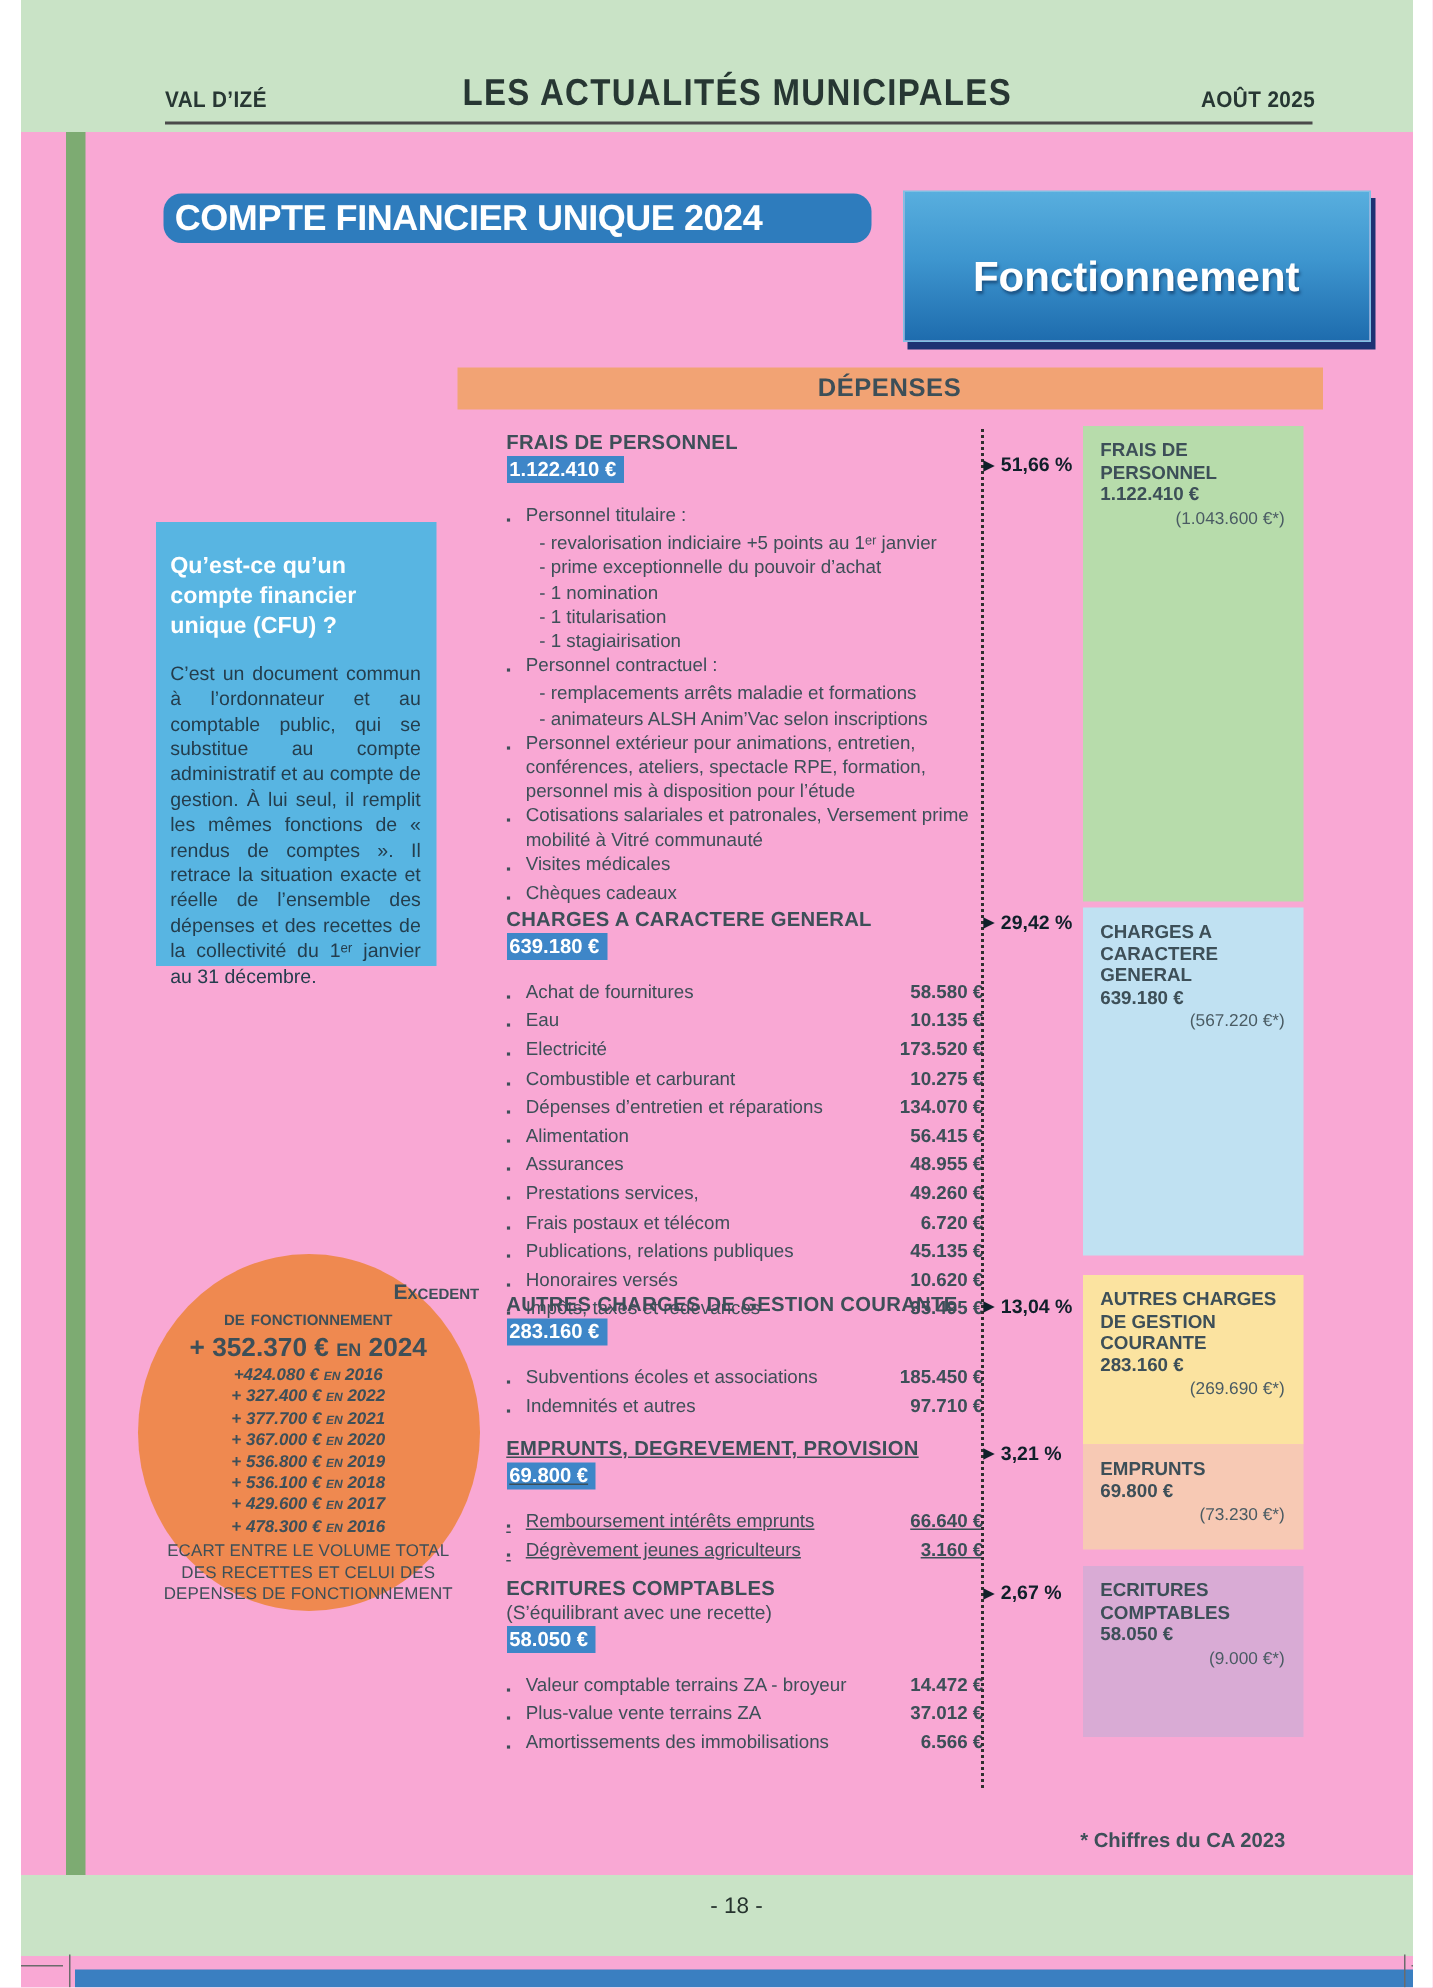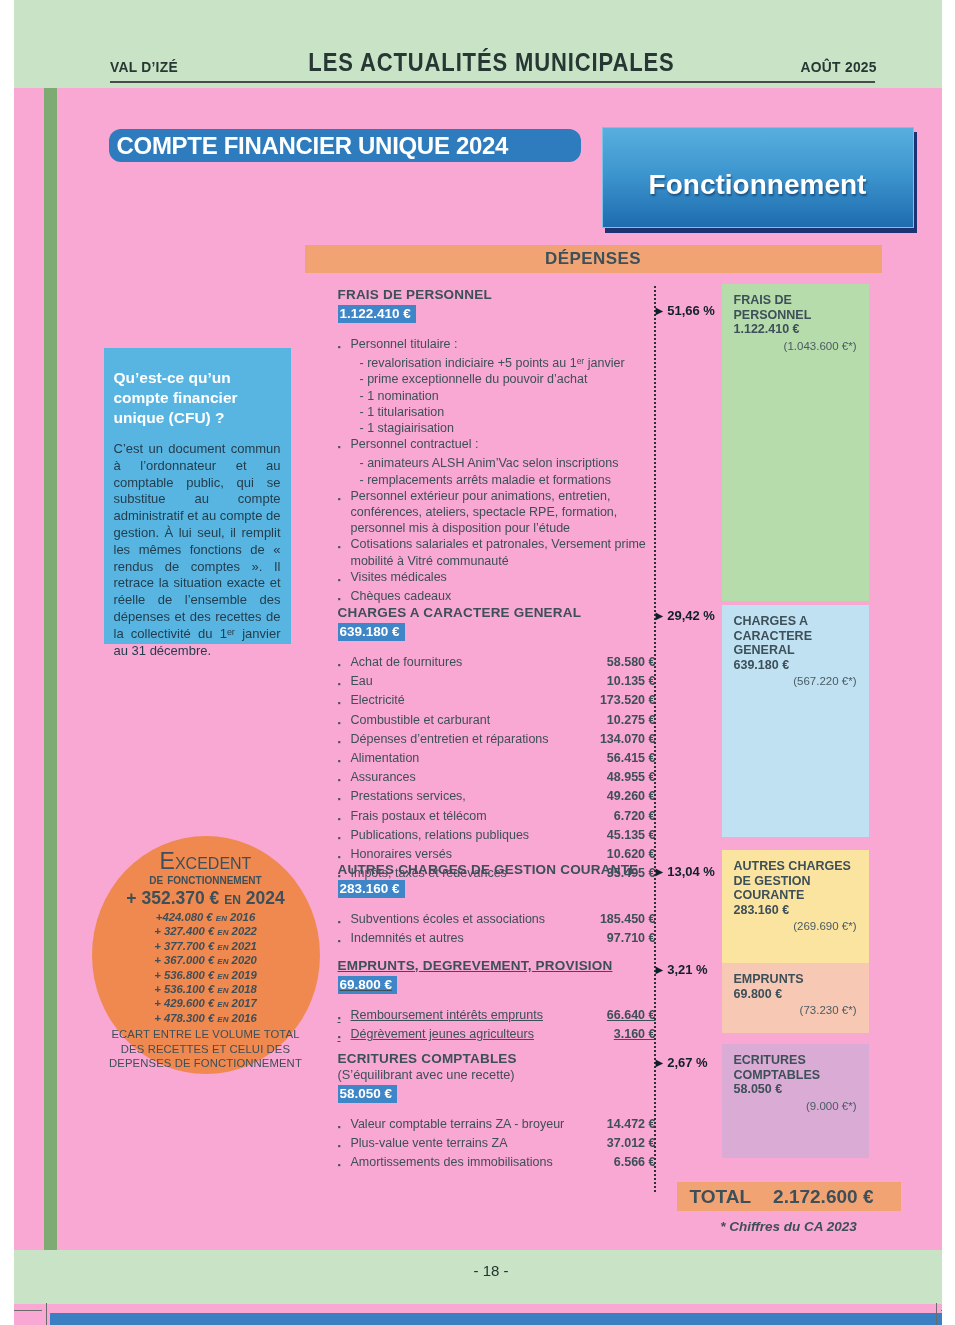--- a/index.html
+++ b/index.html
@@ -32,21 +32,21 @@
     color:var(--text-dark,#3c4b55); font-size:17px; font-weight:bold; text-align:center; line-height:28px; letter-spacing:.4px; }
 
   
   .info-box { position:absolute; left:90px; top:348px; width:187px; height:296px; background:var(--info-blue,#58b5e2); padding:20px 10px; }
   .info-title { color:#fff; font-size:15.5px; font-weight:bold; line-height:20px; }
   .info-body { margin-top:13px; color:#243d4d; font-size:13px; line-height:16.8px; text-align:justify; }
 
   
   .circle { position:absolute; left:78px; top:836px; width:228px; height:238px; border-radius:50%;
     background:var(--circle-orange,#ef8950); color:var(--text-dark,#3c4b55); text-align:center; padding-top:16px; }
-  .c-line1 { font-variant:small-caps; font-weight:normal; font-size:23px; line-height:19px; }
+  .c-line1 { font-variant:small-caps; font-weight:bold; font-size:14px; line-height:19px;text-align:right; }
   .c-line2 { font-variant:small-caps; font-weight:bold; font-size:14.5px; line-height:17px; }
   .c-line3 { font-variant:small-caps; font-weight:bold; font-size:17.5px; line-height:21px; }
   .c-history { margin-top:1px; }
   .chist { font-style:italic; font-variant:small-caps; font-weight:bold; font-size:11.3px; line-height:14.4px; }
   .c-footer { margin:2px auto 0; width:205px; font-size:11.3px; line-height:14.6px; letter-spacing:.1px; }
 
   
   .main-col { position:absolute; left:324px; top:0; width:318px; height:1325px; }
   .section { position:absolute; left:0; width:100%; color:var(--text-dark,#3d4f58); }
   .sec-head { font-size:13.5px; font-weight:bold; line-height:17px; letter-spacing:.2px; }
@@ -72,21 +72,21 @@
   .sbox { position:absolute; left:708px; width:147px; padding:9px 10px 0 12px; color:var(--text-dark,#3c4b55); }
   .sbox-title { font-size:12.5px; font-weight:bold; line-height:14.5px; }
   .sbox-amount { font-size:12.5px; font-weight:bold; line-height:14.5px; }
   .sbox-prev { font-size:11.5px; color:#4a5b63; text-align:right; margin-top:3px; padding-right:2px; }
 
   
   .total-bar { position:absolute; left:663px; top:1182px; width:224px; height:29px; background:var(--banner-orange,#f2a374);
     display:flex; align-items:center; padding-left:13px; color:var(--text-dark,#3c4b55); }
   .total-label { font-size:19px; font-weight:bold; }
   .total-amount { font-size:19px; font-weight:bold; margin-left:22px; }
-  .footnote { position:absolute; left:690px; top:1219px; width:170px; text-align:center; font-size:13.5px; font-style:italic; font-weight:bold; color:var(--text-dark,#3c4b55); }
+  .footnote { position:absolute; left:690px; top:1219px; width:170px; text-align:center; font-size:13.5px; font-weight:bold; color:var(--text-dark,#3c4b55); }
 
   
   .bottom-band { position:absolute; left:0; top:1250px; width:955px; height:54px; background:var(--page-green,#c9e3c6); }
   .page-number { position:absolute; left:0; top:12px; width:100%; text-align:center; font-size:15px; color:#26332e; }
   .bottom-blue-bar { position:absolute; left:36px; top:1313px; width:898px; height:12px; background:var(--bottom-bar-blue,#3a7fc1); }
   .crop { position:absolute; background:#6b6b6b; }
   .crop-v-left  { left:32px;  top:1303px; width:1px; height:22px; }
   .crop-v-right { left:922px; top:1303px; width:1px; height:22px; }
   .crop-h-left  { left:0;     top:1310px; width:28px; height:1px; }
   .crop-h-right { left:927px; top:1310px; width:28px; height:1px; }
@@ -146,22 +146,22 @@
           </div>
           <div class="sub">- revalorisation indiciaire +5 points au 1ᵉʳ janvier</div>
           <div class="sub">- prime exceptionnelle du pouvoir d’achat</div>
           <div class="sub">- 1 nomination</div>
           <div class="sub">- 1 titularisation</div>
           <div class="sub">- 1 stagiairisation</div>
           <div class="brow">
             <span class="bchar">▪</span>
             <span class="btext">Personnel contractuel :</span>
           </div>
+          <div class="sub">- remplacements arrêts maladie et formations</div>
           <div class="sub">- animateurs ALSH Anim’Vac selon inscriptions</div>
-          <div class="sub">- remplacements arrêts maladie et formations</div>
           <div class="brow">
             <span class="bchar">▪</span>
             <span class="btext">Personnel extérieur pour animations, entretien, conférences, ateliers, spectacle RPE, formation, personnel mis à disposition pour l’étude</span>
           </div>
           <div class="brow">
             <span class="bchar">▪</span>
             <span class="btext">Cotisations salariales et patronales, Versement prime mobilité à Vitré communauté</span>
           </div>
           <div class="brow">
             <span class="bchar">▪</span>
@@ -326,24 +326,20 @@
         <div class="sbox-amount">69.800 €</div>
         <div class="sbox-prev">(73.230 €*)</div>
       </div>
       <div class="sbox" style="top: 1044px; height: 114px; background: rgb(217, 171, 213);">
         <div class="sbox-title">ECRITURES COMPTABLES</div>
         <div class="sbox-amount">58.050 €</div>
         <div class="sbox-prev">(9.000 €*)</div>
       </div>
     </div>
 
-  <div class="total-bar">
-    <span class="total-label">TOTAL</span>
-    <span class="total-amount">2.172.600 €</span>
-  </div>
   <div class="footnote">* Chiffres du CA 2023</div>
 
   <div class="bottom-band">
     <div class="page-number">- 18 -</div>
   </div>
   <div class="bottom-blue-bar"></div>
   <div class="crop crop-v-left"></div>
   <div class="crop crop-v-right"></div>
   <div class="crop crop-h-left"></div>
   <div class="crop crop-h-right"></div>

